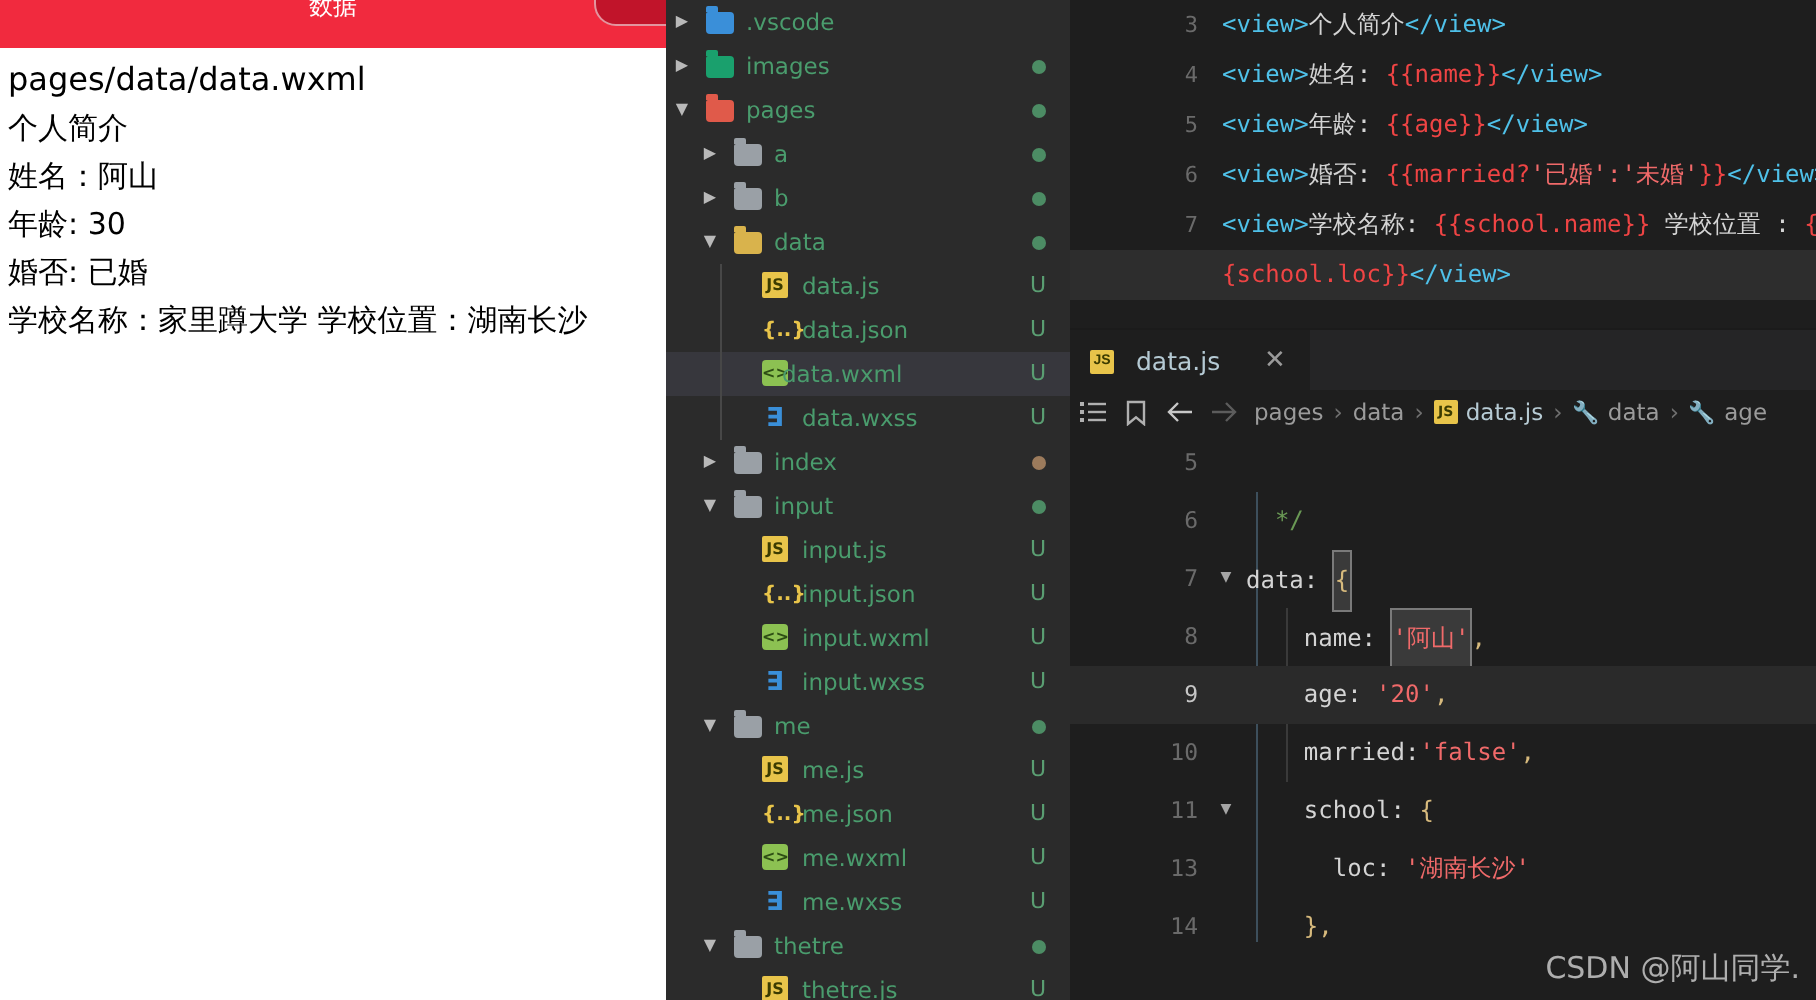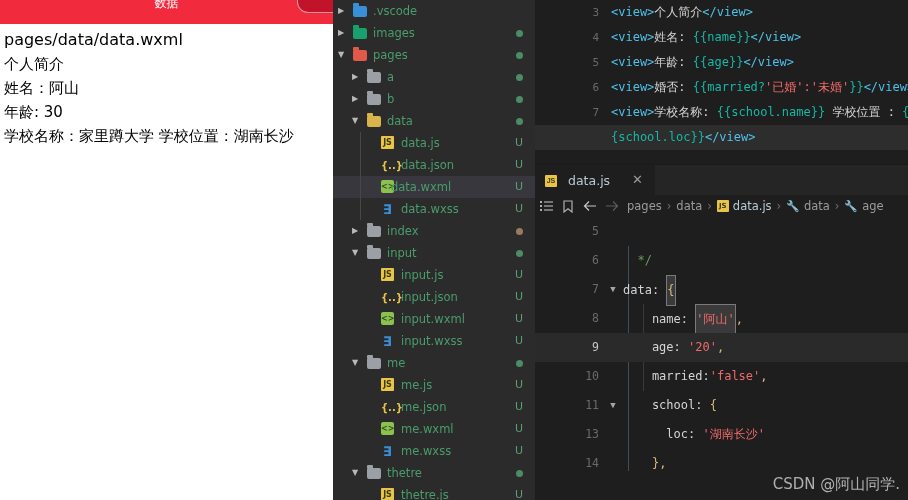--- a/index.html
+++ b/index.html
@@ -117,21 +117,21 @@
     position:relative;height:25px;line-height:25px;white-space:pre;
   }
   .ln{
     position:absolute;left:40px;width:24px;text-align:right;
     color:#6a6a6a;font-size:11px;line-height:25px;
     font-family:"DejaVu Sans Mono",monospace;
   }
   .ctext{position:absolute;left:76px;line-height:25px;}
   .tag{color:#4fc1e9;}
   .cn{color:#d4d4d4;}
-  .mus{color:#14b8a6;}
+  .mus{color:#ef4444;}
   .str{color:#f06a6a;text-align:center;}
   .wrapline{background:#2d2d2d;}
 
   
   .tabbar{
     position:absolute;left:0;top:164px;width:373px;height:31px;
     background:#252526;border-top:1px solid #1b1b1b;
   }
   .tab{
     position:absolute;left:0;top:0;height:31px;width:120px;
@@ -211,20 +211,21 @@
   <div class="sim">
     <div class="sim-navbar">
       <div class="sim-nav-title">数据</div>
       <div class="sim-capsule"></div>
     </div>
     <div class="sim-body">
       <div class="sim-line first">pages/data/data.wxml</div>
       <div class="sim-line">个人简介</div>
       <div class="sim-line">姓名：阿山</div>
       <div class="sim-line">年龄: 30</div>
+      <div class="sim-line">婚否: 已婚</div>
       <div class="sim-line">学校名称：家里蹲大学 学校位置：湖南长沙</div>
     </div>
   </div>
 
   <div class="explorer">
     <div id="tree">
         <div class="row">
           <span class="twisty" style="left:2px">▶</span>
           <span class="ic" style="left:20px">
             <div class="fold blue"></div>

